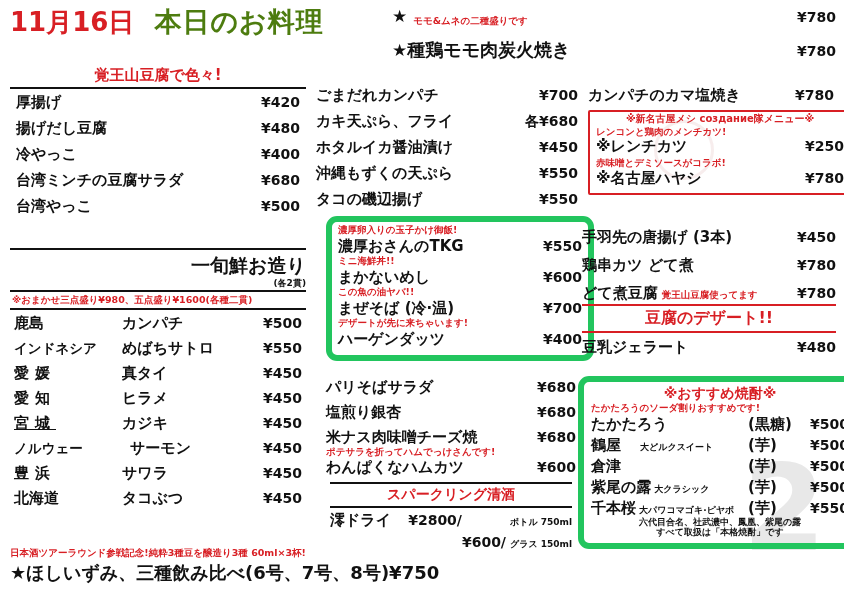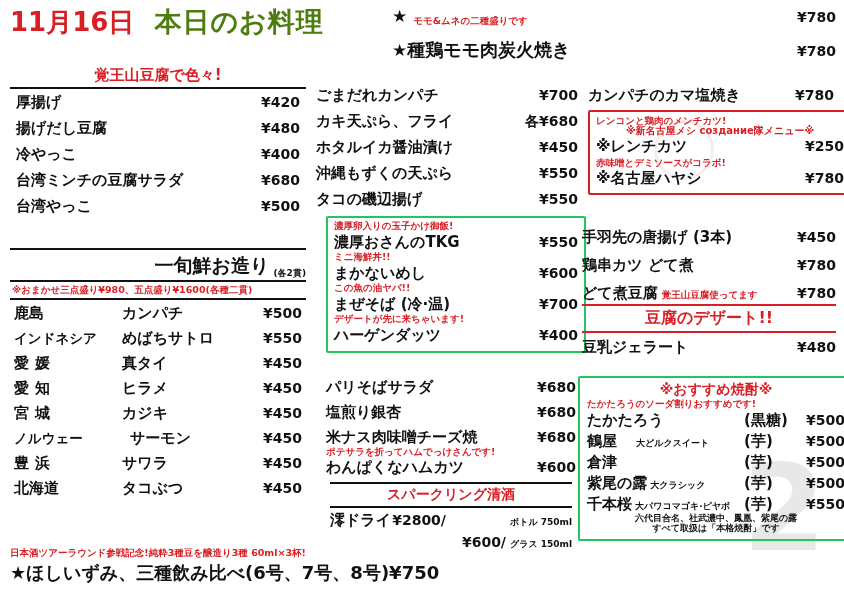--- a/index.html
+++ b/index.html
@@ -22,21 +22,21 @@
   .title-red{
     font-size:26px;font-weight:700;color:#d81f24;letter-spacing:0px;
   }
   .h-red{font-size:15px;font-weight:700;color:#d81f24;}
   .h-ink{font-size:17px;font-weight:700;color:#111;}
   .item{font-size:15px;font-weight:700;color:#111;}
   .item-sm{font-size:13.5px;font-weight:700;color:#111;}
   .price{font-size:14px;font-weight:700;color:#111;}
   .tiny-red{font-size:9.5px;font-weight:700;color:#d81f24;line-height:1.05;}
   .tiny-ink{font-size:9px;font-weight:700;color:#111;line-height:1.1;}
-  .box{border:2px solid #22c55e;border-radius:2px;}
+  .box{border:6px solid #22c55e;border-radius:11px;}
   .box-red{border:2px solid #d81f24;border-radius:2px;}
   .hr-red{border:0;border-top:2px solid #d81f24;margin:2px 0;}
   .wm{
     position:absolute;right:18px;bottom:30px;
     font-size:120px;color:#e8e8e8;font-weight:700;
     line-height:1;pointer-events:none;
   }
   .wm2{
     position:absolute;right:130px;top:120px;
     width:54px;height:54px;border:3px solid #f0dede;border-radius:50%;
@@ -94,21 +94,21 @@
         </div>
       <div class="row" style="margin-bottom:4px;">
           <span class="item nm">台湾やっこ</span>
           <span class="pr price">¥500</span>
         </div>
     </div>
   </div>
 
   <div class="blk" style="left:10px;top:248px;width:296px;">
     <div class="sep"></div>
-    <div style="display:flex;align-items:flex-end;justify-content:flex-end;margin:3px 0 1px 0;">
+    <div style="display:flex;align-items:flex-end;justify-content:flex-start;margin:3px 0 1px 0;flex-direction:column;">
       <span class="h-ink" style="font-size:19px;">一旬鮮お造り</span>
       <span class="tiny-ink" style="margin-left:4px;">(各2貫)</span>
     </div>
     <div class="sep"></div>
     <div class="tiny-red" style="margin:3px 0 3px 2px;">※おまかせ三点盛り¥980、五点盛り¥1600(各種二貫)</div>
     <div class="sep" style="margin-bottom:4px;"></div>
     <div style="padding:0 4px;">
       <div class="row" style="margin-bottom:6px;">
           <span class="item" style="width:108px;">鹿島</span>
           <span class="item">カンパチ</span>
@@ -123,21 +123,21 @@
           <span class="item" style="width:108px;letter-spacing:6px;">愛媛</span>
           <span class="item">真タイ</span>
           <span class="pr price">¥450</span>
         </div>
       <div class="row" style="margin-bottom:6px;">
           <span class="item" style="width:108px;letter-spacing:6px;">愛知</span>
           <span class="item">ヒラメ</span>
           <span class="pr price">¥450</span>
         </div>
       <div class="row" style="margin-bottom:6px;">
-          <span class="item" style="width:108px;letter-spacing:6px;">宮城</span>
+          <span class="item" style="width:108px;letter-spacing:6px;text-decoration:underline;">宮城</span>
           <span class="item">カジキ</span>
           <span class="pr price">¥450</span>
         </div>
       <div class="row" style="margin-bottom:6px;gap:8px;">
           <span class="item-sm" style="width:108px;">ノルウェー</span>
           <span class="item">サーモン</span>
           <span class="pr price">¥450</span>
         </div>
       <div class="row" style="margin-bottom:6px;">
           <span class="item" style="width:108px;letter-spacing:6px;">豊浜</span>
@@ -218,39 +218,39 @@
       </div>
   </div>
 
   <div class="blk" style="left:330px;top:482px;width:242px;">
     <div class="sep"></div>
     <div class="h-red" style="text-align:center;font-size:14px;margin:2px 0;">スパークリング清酒</div>
     <div class="sep" style="margin-bottom:3px;"></div>
     <div class="row">
         <span class="item nm">澪ドライ</span>
       <span class="pr price">¥2800/</span>
-      <span class="tiny-ink" style="margin-left:16px;padding-left:48px;">ボトル 750ml</span>
+      <span class="tiny-ink" style="margin-left:0;padding-left:48px;">ボトル 750ml</span>
     </div>
     <div class="row" style="margin-top:4px;">
         <span class="item nm"></span>
       <span class="pr price">¥600/</span>
       <span class="tiny-ink" style="margin-left:4px;">グラス 150ml</span>
     </div>
   </div>
 
   <div class="blk" style="left:588px;top:86px;width:246px;">
     <div class="row">
         <span class="item red nm">カンパチのカマ塩焼き</span>
         <span class="pr price">¥780</span>
       </div>
   </div>
 
   <div class="blk box-red" style="left:588px;top:110px;width:248px;padding:2px 6px 5px 6px;">
+    <div class="tiny-red" style="text-align:center;font-size:10px;">※新名古屋メシ создание隊メニュー※</div>
     <div class="tiny-red" style="margin-top:2px;">レンコンと鶏肉のメンチカツ!</div>
-    <div class="tiny-red" style="text-align:center;font-size:10px;">※新名古屋メシ создание隊メニュー※</div>
     <div class="row" style="margin-top:1px;">
         <span class="item nm">※レンチカツ</span>
         <span class="pr price">¥250</span>
       </div>
     <div class="tiny-red" style="margin-top:2px;">赤味噌とデミソースがコラボ!</div>
     <div class="row" style="margin-top:1px;">
         <span class="item nm">※名古屋ハヤシ</span>
         <span class="pr price">¥780</span>
       </div>
   </div>

